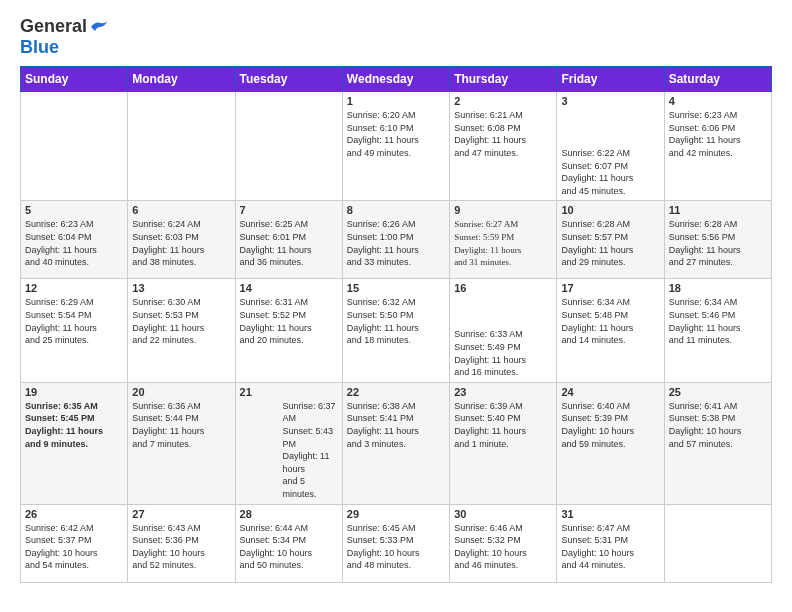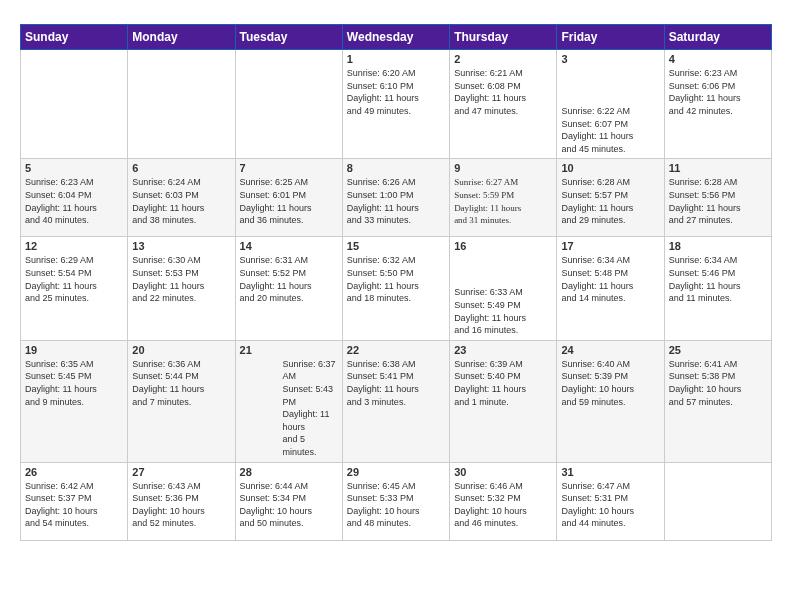--- a/index.html
+++ b/index.html
@@ -57,21 +57,21 @@
     .subtitle {
       font-size: 14px;
       color: #555;
     }
     .calendar {
       width: 100%;
       border-collapse: collapse;
       table-layout: fixed;
     }
     .calendar th {
-      background: #4c1d95;
+      background: #6d28d9;
       color: #fff;
       font-size: 12px;
       font-weight: bold;
       padding: 5px 4px;
       text-align: left;
       border: 1px solid #1a5cb8;
     }
     .calendar td {
       border: 1px solid #ccc;
       vertical-align: top;
@@ -97,20 +97,31 @@
     }
     .empty-cell {
       background: #fff !important;
     }
   </style>
 </head>
 <body>
 
 <div class="page">
   <div class="header">
+    <div class="logo">
+      <div class="logo-text">
+        <span class="logo-general">General</span>
+        <svg class="logo-bird" viewBox="0 0 20 16" fill="none">
+          <path d="M2 8 Q6 2 12 4 Q16 5 18 2 Q16 8 10 8 Q7 9 6 12 Q4 10 2 8Z" fill="#2a6dd9"></path>
+        </svg>
+      </div>
+      <div>
+        <span class="logo-blue">Blue</span>
+      </div>
+    </div>
   </div>
 
   <table class="calendar">
     <thead>
       <tr>
         <th>Sunday</th>
         <th>Monday</th>
         <th>Tuesday</th>
         <th>Wednesday</th>
         <th>Thursday</th>
@@ -250,21 +261,21 @@
             <span class="day-number">18</span>
             <div class="cell-text" style="white-space: pre-line;">Sunrise: 6:34 AM
 Sunset: 5:46 PM
 Daylight: 11 hours
 and 11 minutes.</div>
           </td>
         </tr>
         <tr>
           <td>
             <span class="day-number">19</span>
-            <div class="cell-text" style="white-space: pre-line;">Sunrise: 6:35 AM
+            <div class="cell-text" style="white-space: pre-line; font-weight: bold;">Sunrise: 6:35 AM
 Sunset: 5:45 PM
 Daylight: 11 hours
 and 9 minutes.</div>
           </td>
           <td>
             <span class="day-number">20</span>
             <div class="cell-text" style="white-space: pre-line;">Sunrise: 6:36 AM
 Sunset: 5:44 PM
 Daylight: 11 hours
 and 7 minutes.</div>

